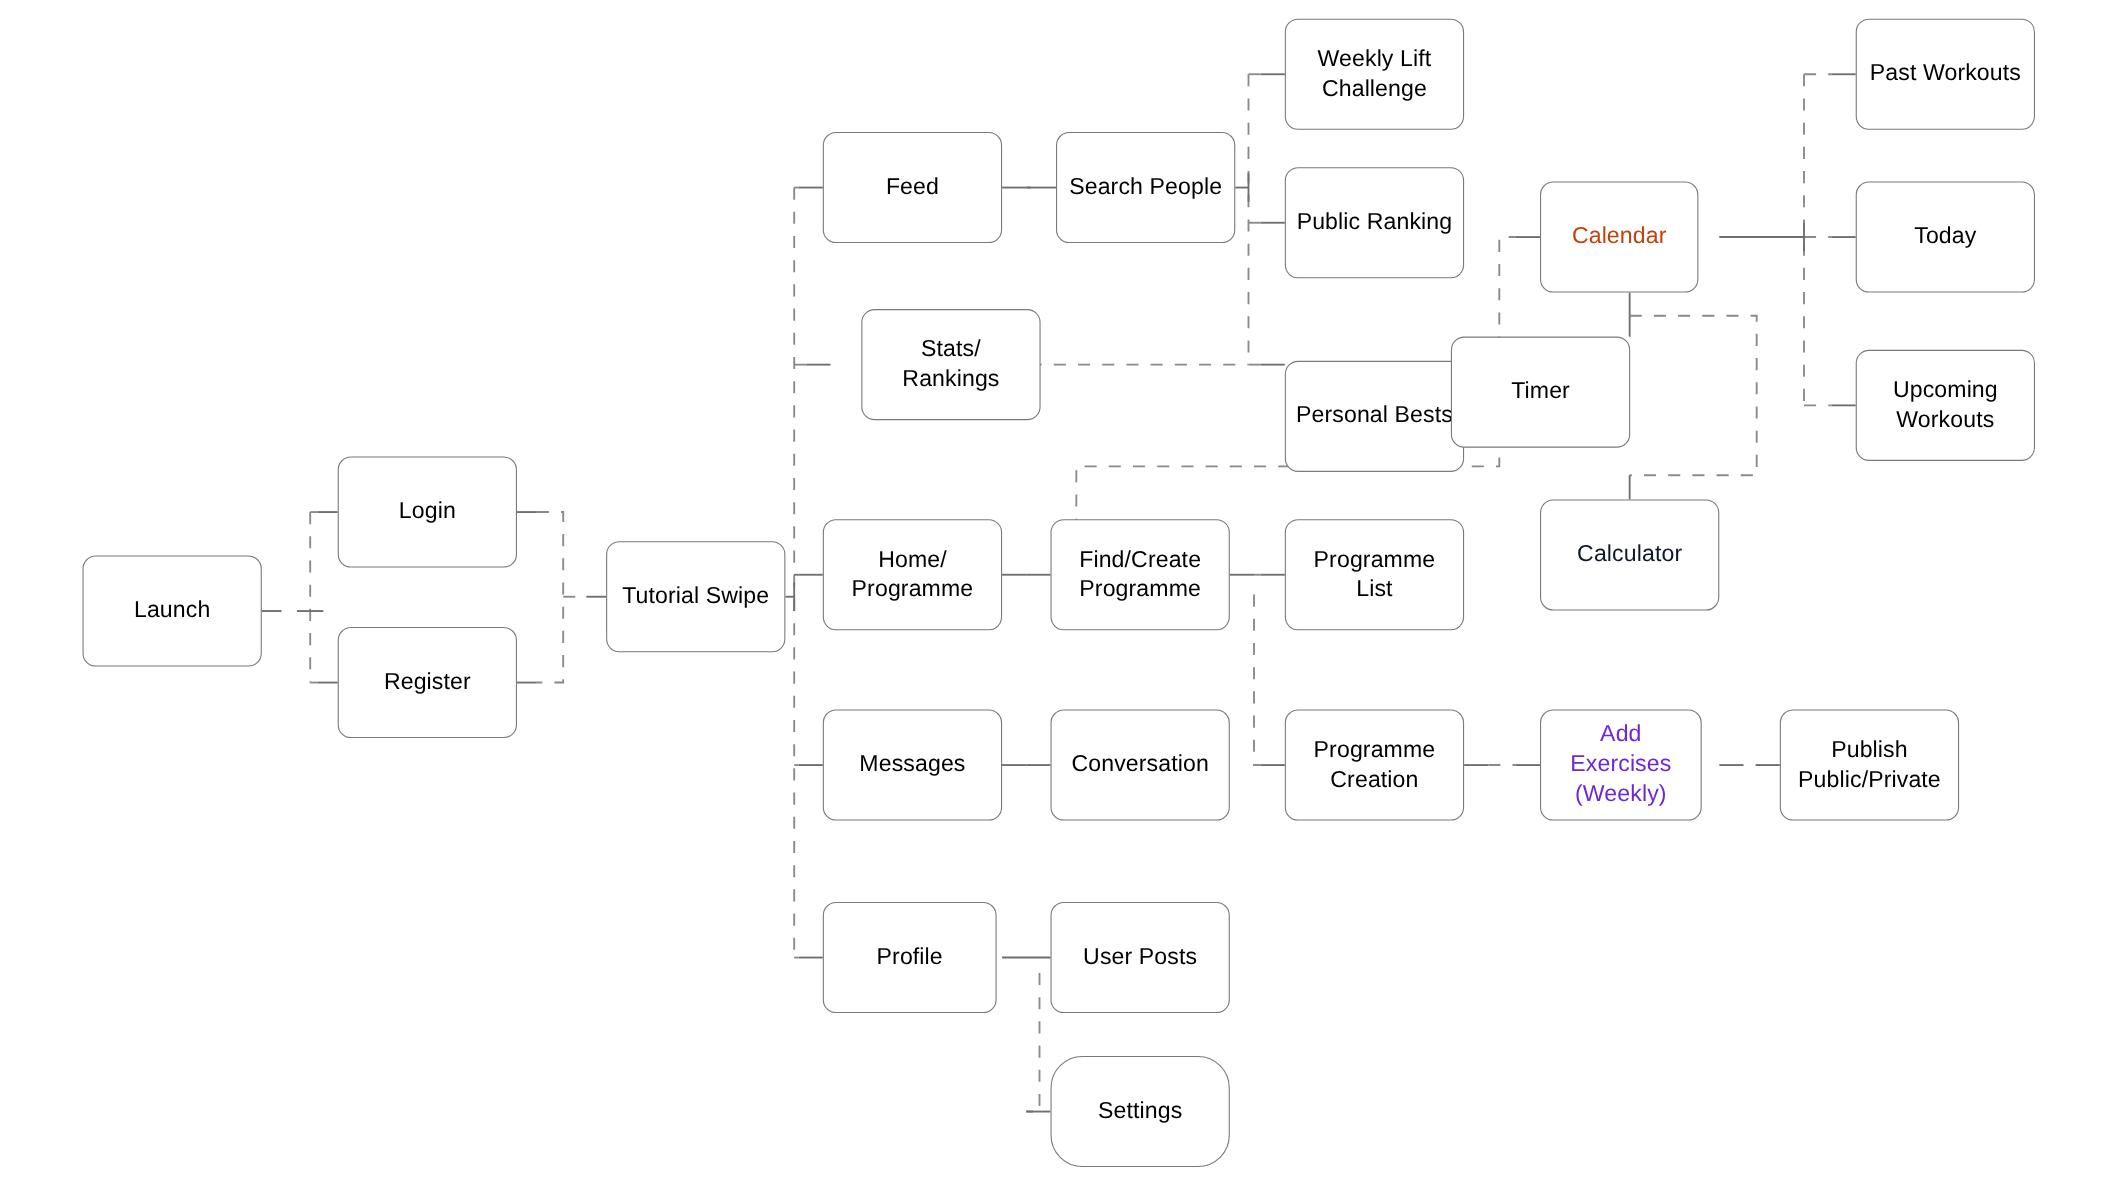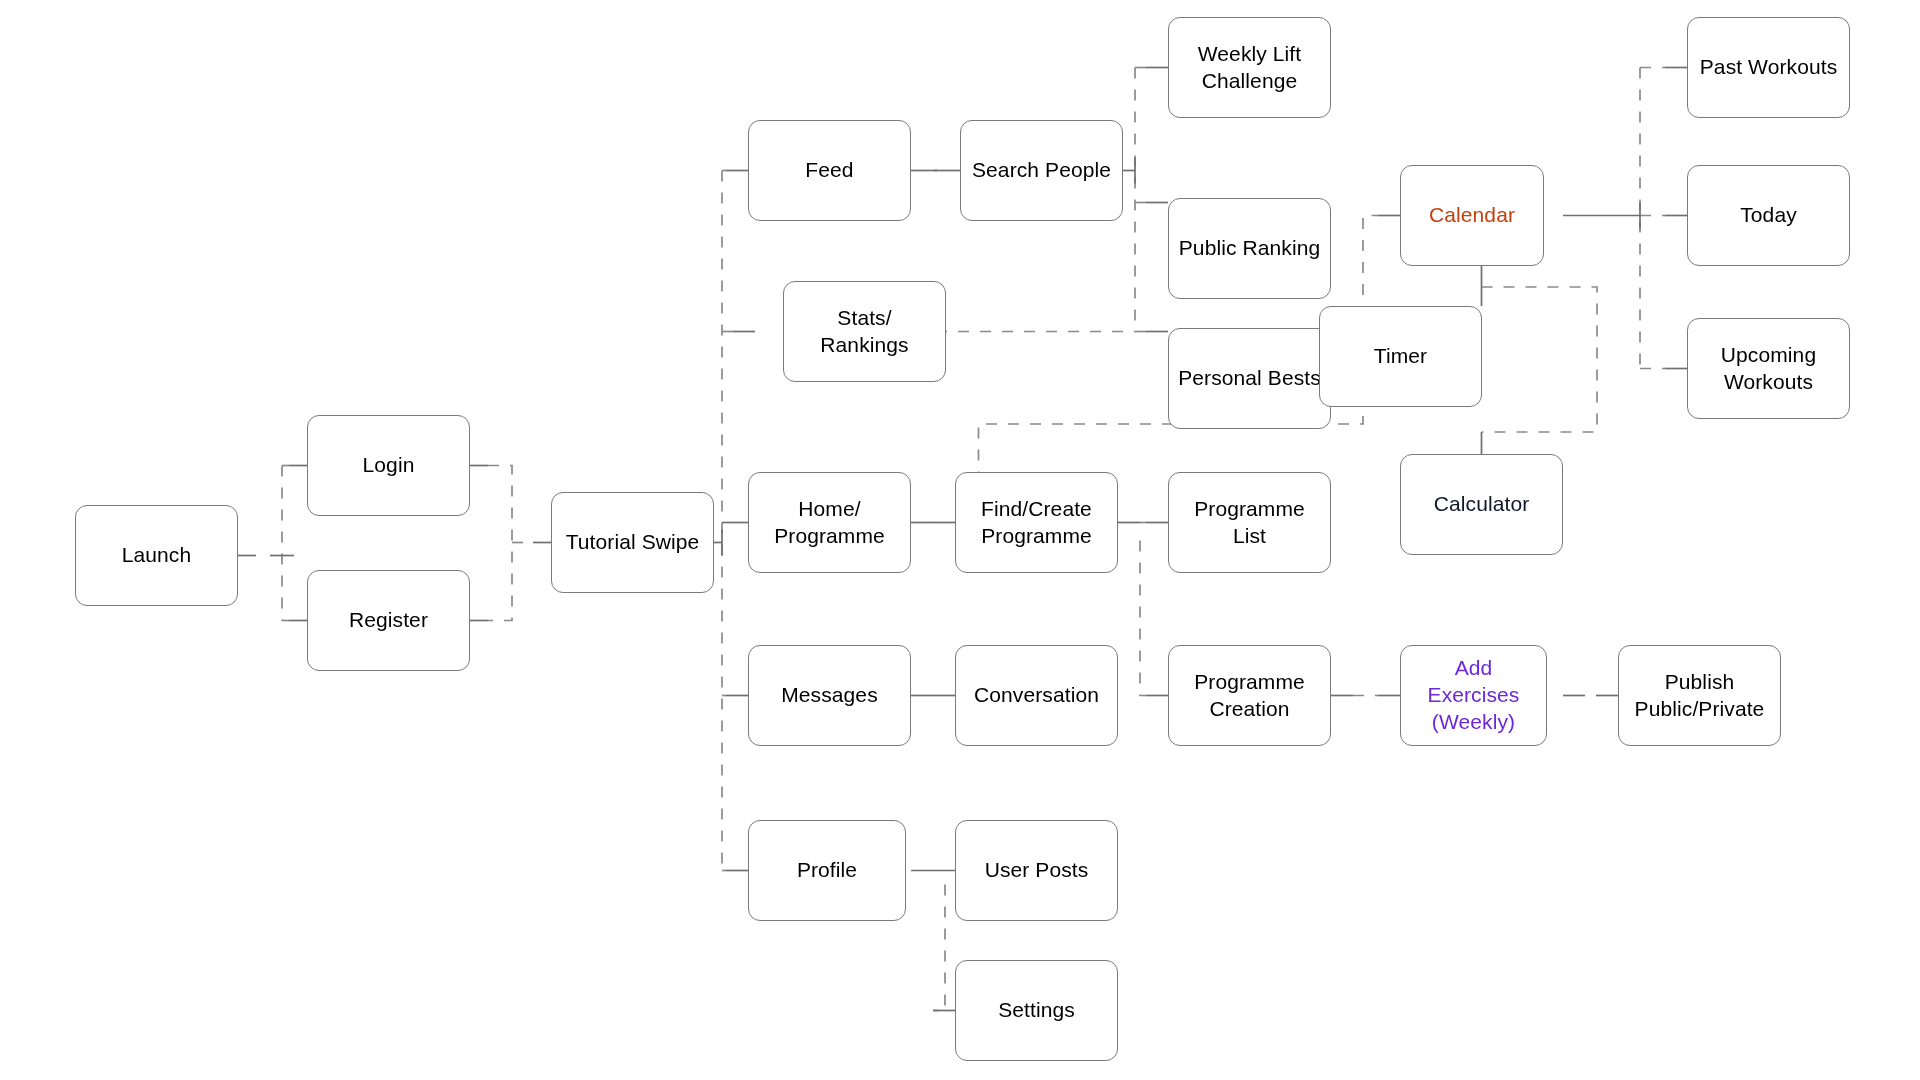--- a/index.html
+++ b/index.html
@@ -140,21 +140,21 @@
     <div class="node" style="left: 748px; top: 120px; width: 163px; height: 101px; border-color: rgb(122, 122, 122); color: rgb(0, 0, 0);">
       <span class="lbl">Feed</span>
     </div>
     <div class="node" style="left: 960px; top: 120px; width: 163px; height: 101px; border-color: rgb(122, 122, 122); color: rgb(0, 0, 0);">
       <span class="lbl">Search People</span>
     </div>
     <div class="node" style="left: 1168px; top: 17px; width: 163px; height: 101px; border-color: rgb(122, 122, 122); color: rgb(0, 0, 0);">
       <span class="lbl">Weekly Lift
 Challenge</span>
     </div>
-    <div class="node" style="left: 1168px; top: 152px; width: 163px; height: 101px; border-color: rgb(122, 122, 122); color: rgb(0, 0, 0); margin-top: 46px;">
+    <div class="node" style="left: 1168px; top: 152px; width: 163px; height: 101px; border-color: rgb(122, 122, 122); color: rgb(0, 0, 0);">
       <span class="lbl">Public Ranking</span>
     </div>
     <div class="node" style="left: 1168px; top: 281px; width: 163px; height: 101px; border-color: rgb(122, 122, 122); color: rgb(0, 0, 0); margin-top: 47px;">
       <span class="lbl">Personal Bests</span>
     </div>
     <div class="node" style="left: 755px; top: 281px; width: 163px; height: 101px; border-color: rgb(122, 122, 122); color: rgb(0, 0, 0); margin-left: 28px;">
       <span class="lbl">Stats/
 Rankings</span>
     </div>
     <div class="node" style="left: 1400px; top: 165px; width: 144px; height: 101px; border-color: rgb(122, 122, 122); color: #c2410c;">
@@ -205,16 +205,16 @@
     <div class="node" style="left: 1618px; top: 645px; width: 163px; height: 101px; border-color: rgb(122, 122, 122); color: rgb(0, 0, 0);">
       <span class="lbl">Publish
 Public/Private</span>
     </div>
     <div class="node" style="left: 748px; top: 820px; width: 158px; height: 101px; border-color: rgb(122, 122, 122); color: rgb(0, 0, 0);">
       <span class="lbl">Profile</span>
     </div>
     <div class="node" style="left: 955px; top: 820px; width: 163px; height: 101px; border-color: rgb(122, 122, 122); color: rgb(0, 0, 0);">
       <span class="lbl">User Posts</span>
     </div>
-    <div class="node" style="left: 955px; top: 960px; width: 163px; height: 101px; border-color: rgb(122, 122, 122); color: rgb(0, 0, 0);">
+    <div class="node" style="left: 955px; top: 960px; width: 163px; height: 101px; border-color: rgb(122, 122, 122); color: rgb(0, 0, 0); border-radius: 29px;">
       <span class="lbl">Settings</span>
     </div>
   </div>
 
 </body></html>

